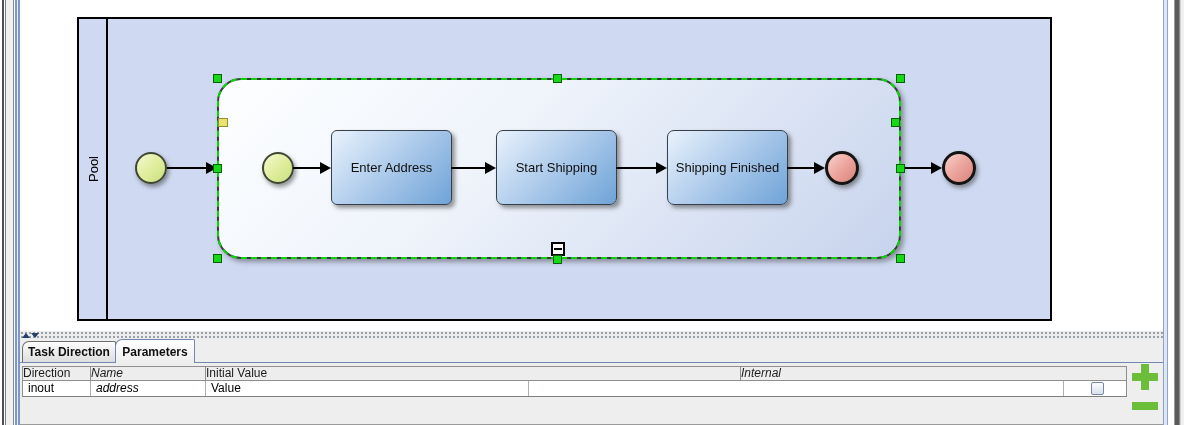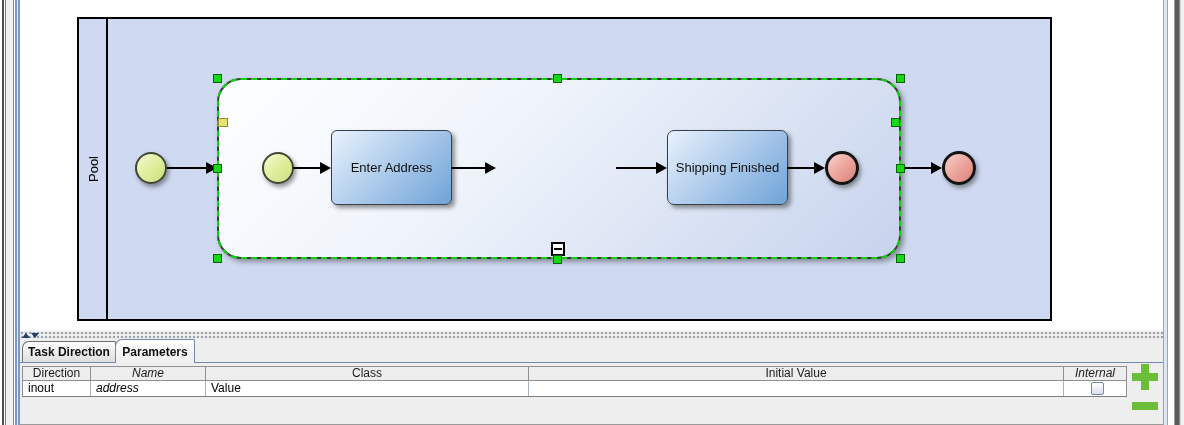--- a/index.html
+++ b/index.html
@@ -69,21 +69,21 @@
   .content-border { left:0; top:23px; width:1143px; height:0; border-top:1px solid #7288b0; }
   .tab { display:flex; align-items:center; justify-content:center; font-size:12px; font-weight:bold; color:#111;
     border-radius:7px 2px 0 0; }
   .tab-unsel { left:2px; top:2px; width:94px; height:21px;
     background:linear-gradient(#fdfdfd,#dedede); border:1px solid #6e6e6e; border-bottom:none; }
   .tab-sel { left:95px; top:0; width:80px; height:24px; z-index:2;
     background:linear-gradient(#ffffff,#eeeeee); border:1px solid #7288b0; border-bottom:none; }
 
   .ptable { left:2px; top:27px; width:1105px; font-size:12px; }
   .thead { display:flex; border:1px solid #8f8f8f; background:#ededed; height:15px; }
-  .th { border-right:1px solid #8f8f8f; text-align:center; color:#1c1c1c; line-height:13px; overflow:hidden; }
+  .th { border-right:1px solid #8f8f8f; text-align:left; color:#1c1c1c; line-height:13px; overflow:hidden; }
   .th:last-child { border-right:none;font-style:italic; }
   .trow { display:flex; height:16px; background:#fff; border-left:1px solid #8f8f8f;
     border-right:1px solid #8f8f8f; border-bottom:1px solid #7f7f7f; }
   .td { border-right:1px solid #aab2ba; padding-left:5px; color:#000; line-height:15px; overflow:hidden; }
   .td:last-child { border-right:none; }
   .c0 { width:68px; } .c1 { width:115px;font-style:italic; } .c2 { width:323px; } .c3 { width:535px; } .c4 { width:62px; }
   .checkbox { width:13px; height:13px; margin:1px auto 0 auto; border:1px solid #7788aa; border-radius:2px;
     background:linear-gradient(#ffffff,#d8e0ec); }
 
   .btn-plus { left:1112px; top:25px; width:26px; height:26px; background:transparent; }
@@ -127,20 +127,23 @@
     </div>
 
     <div class="abs task" style="left:311px;border-radius:6px;">
       <span>Enter Address</span>
     </div>
     <div class="abs arrow" style="left:431px;top:162px;width:45px;">
       <div class="arrow-line"></div>
       <div class="arrow-head"></div>
     </div>
 
+    <div class="abs task" style="left:476px;">
+      <span>Start Shipping</span>
+    </div>
     <div class="abs arrow" style="left:596px;top:162px;width:51px;">
       <div class="arrow-line"></div>
       <div class="arrow-head"></div>
     </div>
 
     <div class="abs task" style="left:647px;">
       <span>Shipping Finished</span>
     </div>
     <div class="abs arrow" style="left:767px;top:162px;width:38px;">
       <div class="arrow-line"></div>
@@ -183,21 +186,20 @@
       <span>Task Direction</span>
     </div>
     <div class="abs tab tab-sel">
       <span>Parameters</span>
     </div>
 
     <div class="abs ptable">
       <div class="thead">
         <div class="th c0">Direction</div>
         <div class="th c1">Name</div>
-        <div class="th c2">Class</div>
         <div class="th c3">Initial Value</div>
         <div class="th c4">Internal</div>
       </div>
       <div class="trow">
         <div class="td c0">inout</div>
         <div class="td c1">address</div>
         <div class="td c2">Value</div>
         <div class="td c3"></div>
         <div class="td c4">
           <div class="checkbox"></div>

